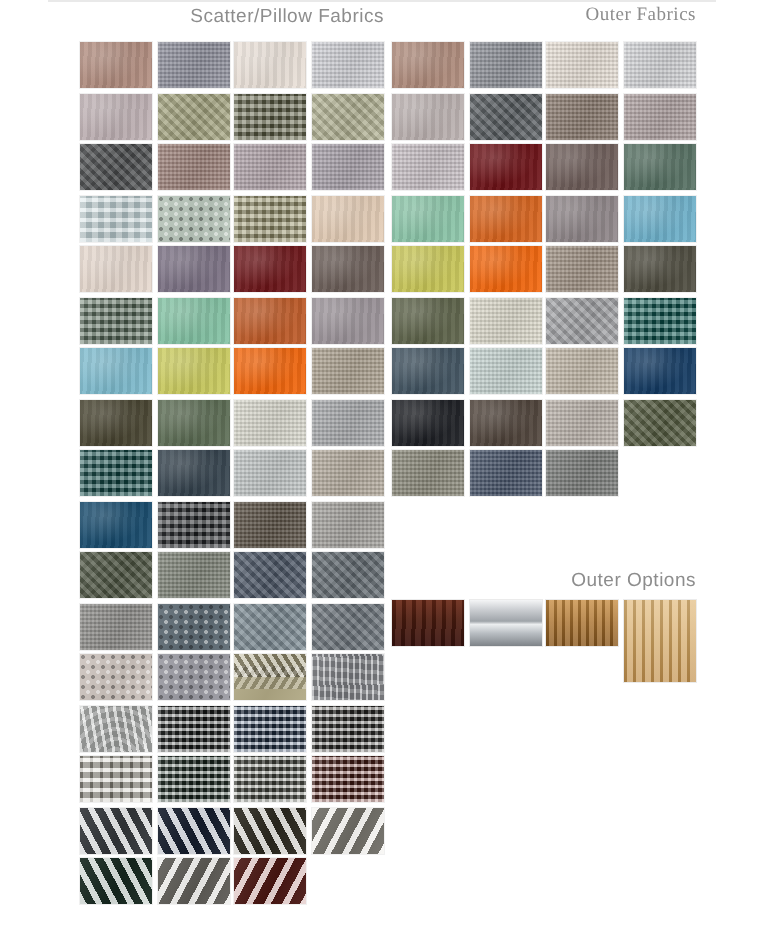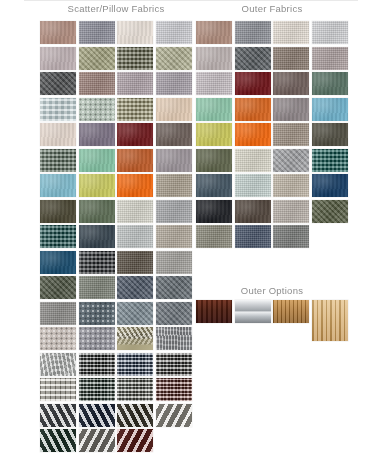--- a/index.html
+++ b/index.html
@@ -21,25 +21,25 @@
     position:absolute;top:0;left:24px;right:24px;
     height:1px;background:#e9e9e9;
   }
   .section-title{
     position:absolute;
     font-size:9.5px;
     letter-spacing:0.25px;
     color:#8d8d8d;
     font-weight:400;
     white-space:nowrap;
-    text-align:center;
+    text-align:right;
     font-family:"Liberation Sans", sans-serif;
   }
   #title-scatter{ left:40px; width:152px; top:3px; }
-  #title-outer  { left:196px; width:152px; top:3px; }
+  #title-outer  { left:196px; width:152px; top:3px;font-family:Liberation Serif, serif; }
   #title-foot   { left:196px; width:152px; top:285px; }
 
   .grid{
     position:absolute;
     display:grid;
     grid-template-columns:repeat(4, 36px);
     column-gap:2.5px;
     row-gap:2.5px;
   }
   #grid-scatter{ left:40px; top:21px; }

